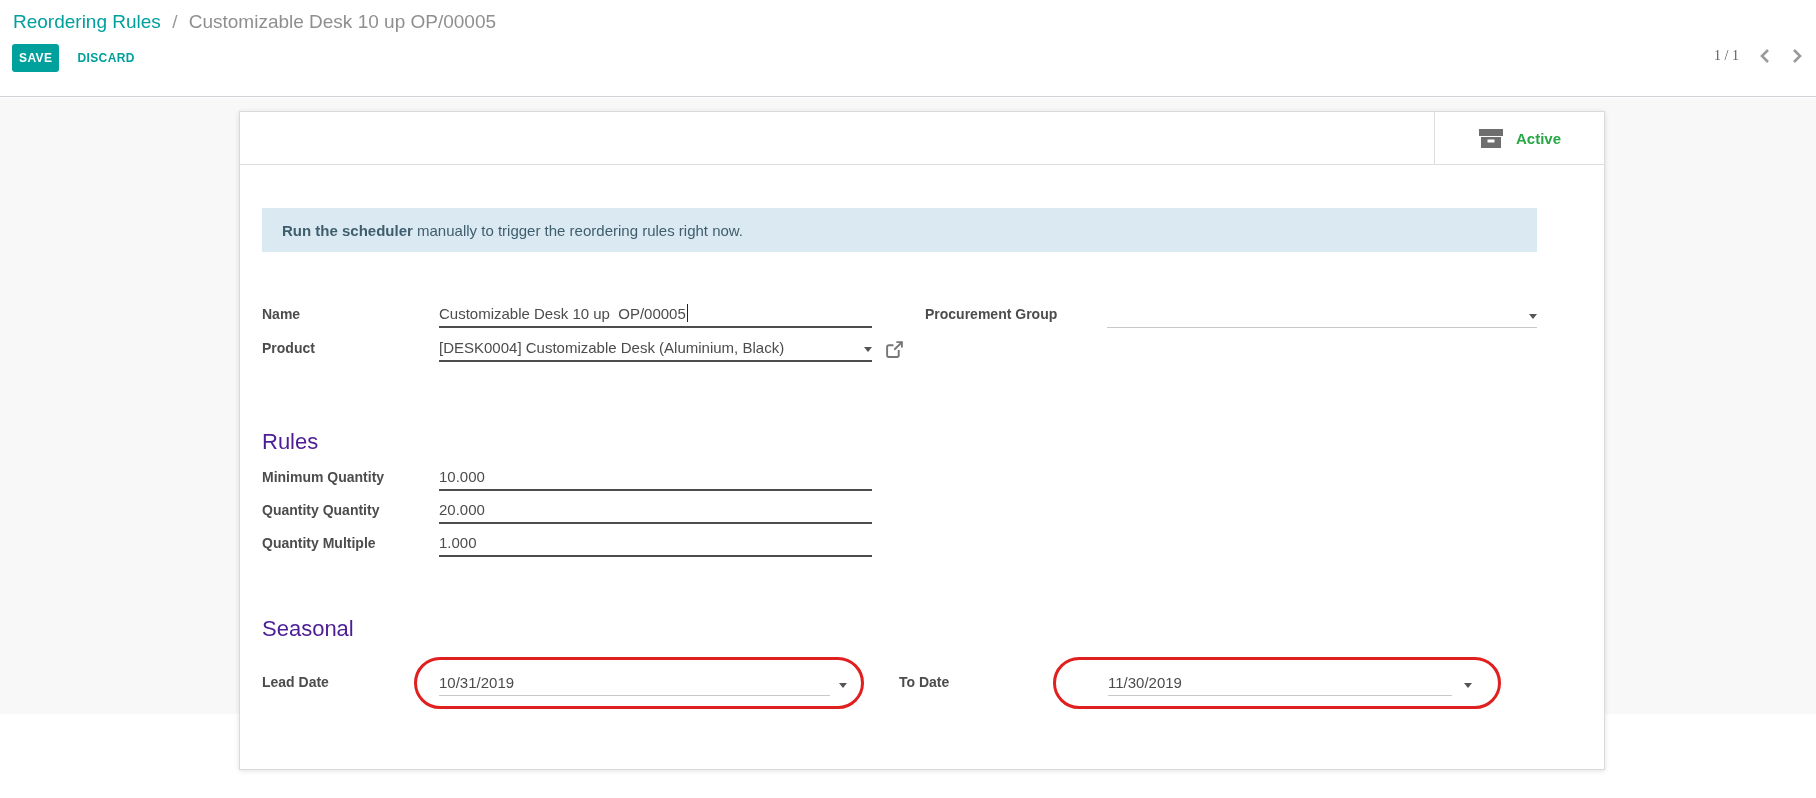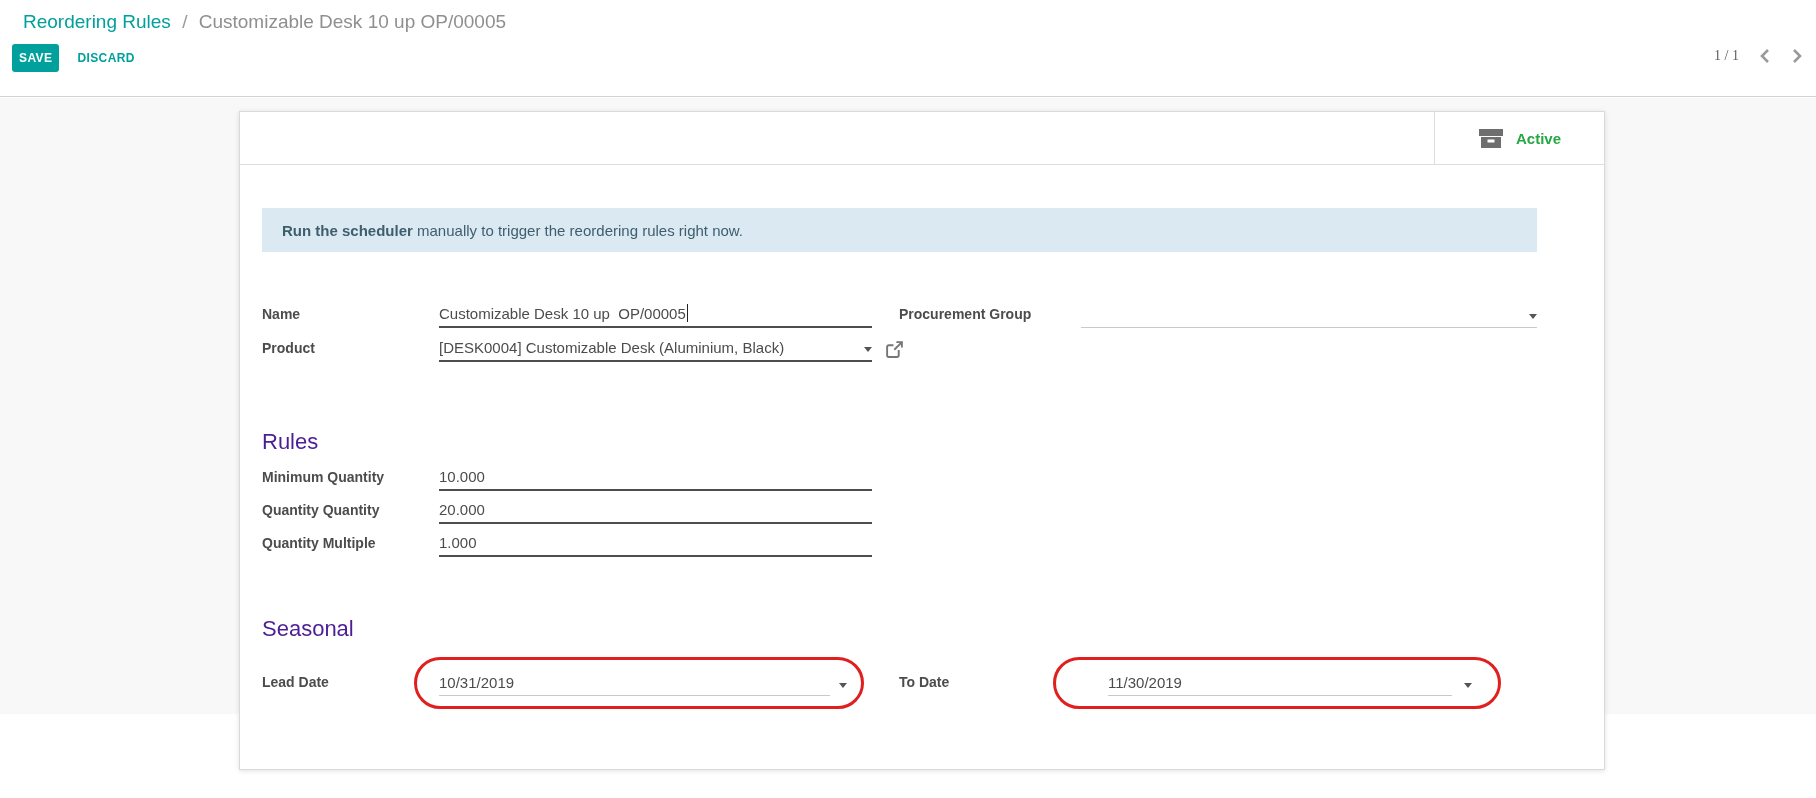--- a/index.html
+++ b/index.html
@@ -2,21 +2,21 @@
 <html><head>
 <meta charset="utf-8">
 <style>
   * { box-sizing: border-box; margin: 0; padding: 0; }
   html,body { width:1816px; height:798px; overflow:hidden; background:#fff;
               font-family:"Liberation Sans", sans-serif; color:#4c4c4c; }
 
   
   .control-panel { position:absolute; left:0; top:0; width:1816px; height:97px;
                    background:#fff; border-bottom:1px solid #cfd2d6; }
-  .breadcrumb { position:absolute; left:23px; top:11px; font-size:19px; white-space:nowrap; }
+  .breadcrumb { position:absolute; left:13px; top:11px; font-size:19px; white-space:nowrap; }
   .breadcrumb .bc-link { color:#00A09D; cursor:pointer; }
   .breadcrumb .bc-sep  { color:#9a9a9a; padding:0 6px; }
   .breadcrumb .bc-cur  { color:#8f8f8f; }
   .cp-buttons { position:absolute; left:12px; top:44px; display:flex; align-items:center; gap:18px; }
   .btn-save { background:#00A09D; color:#fff; border:none; font-size:12px; font-weight:bold;
               letter-spacing:.4px; padding:7px 7px; border-radius:3px; cursor:pointer;
               font-family:inherit; }
   .btn-discard { background:none; border:none; color:#00A09D; font-size:12px; font-weight:bold;
                  letter-spacing:.4px; cursor:pointer; font-family:inherit; }
   .pager { position:absolute; left:1714px; top:48px; display:flex; align-items:center; gap:20px;font-family:Liberation Serif, serif; }
@@ -34,21 +34,21 @@
                  cursor:pointer; border-top:none; border-right:none; border-bottom:none; }
   .stat-button .stat-label { color:#28a745; font-size:15px; font-weight:600; font-family:inherit; }
 
   .sheet { padding:43px 0 0 22px; }
 
   .alert-info { width:1275px; height:44px; background:#dbeaf2; color:#3f5e6d; font-size:15px;
                 display:flex; align-items:center; padding:0 20px; }
   .alert-info .alert-link { font-weight:bold; cursor:pointer; white-space:pre; }
   .alert-info .alert-rest { white-space:pre-wrap; }
 
-  .group-2col { width:1275px; display:grid; grid-template-columns:637px 1fr; }
+  .group-2col { width:1275px; display:grid; grid-template-columns:637px 1fr; column-gap:26px; }
   .g1 { margin-top:42px; }
   .g2 { margin-top:66px; }
   .g3 { margin-top:58px; width:1275px; display:grid;
         grid-template-columns:177px 460px 209px 1fr; }
   .section-title { font-size:22px; font-weight:400; color:#4c1d95; line-height:28px; margin-bottom:2px; }
   .g3 .section-title { grid-column:1 / -1; margin-bottom:20px; }
 
   .frow { display:flex; align-items:flex-end; height:34px; }
   .g2 .frow, .g3 .frow { height:33px; }
   .flabel { width:177px; flex:0 0 177px; font-size:14px; font-weight:bold; color:#4c4c4c; padding-bottom:6px; }

